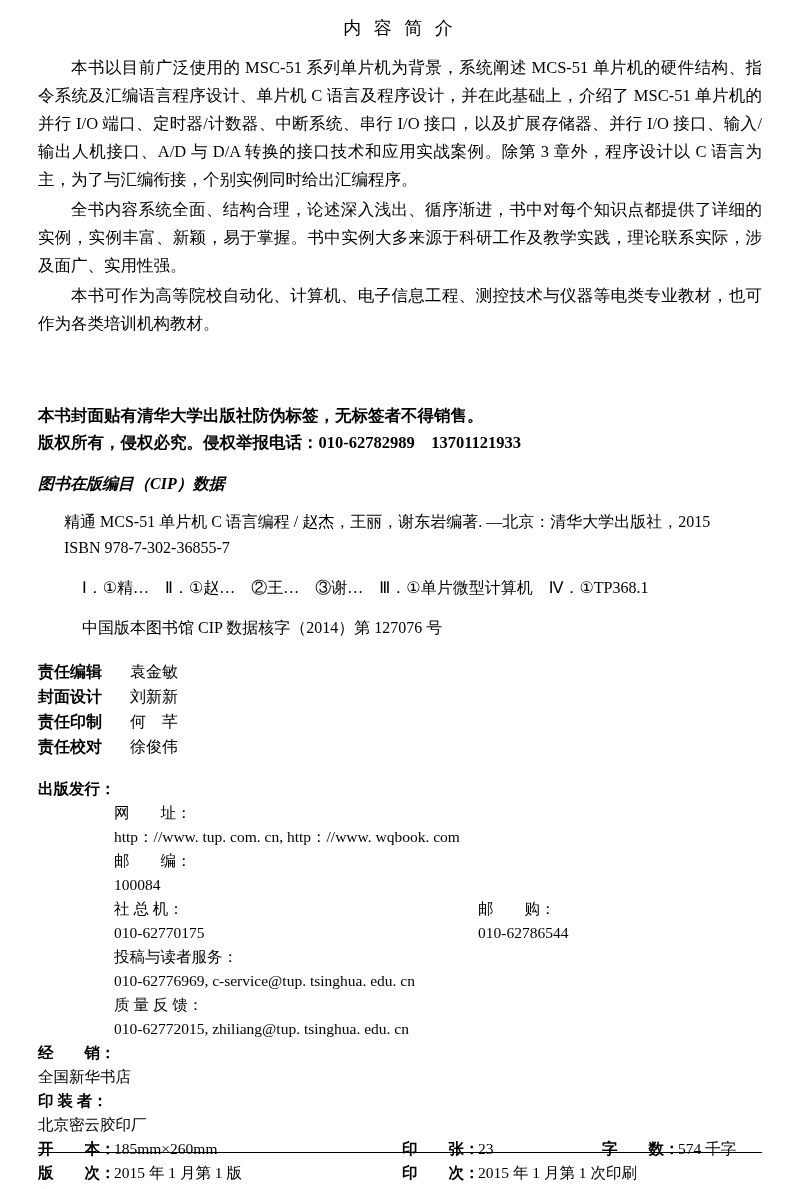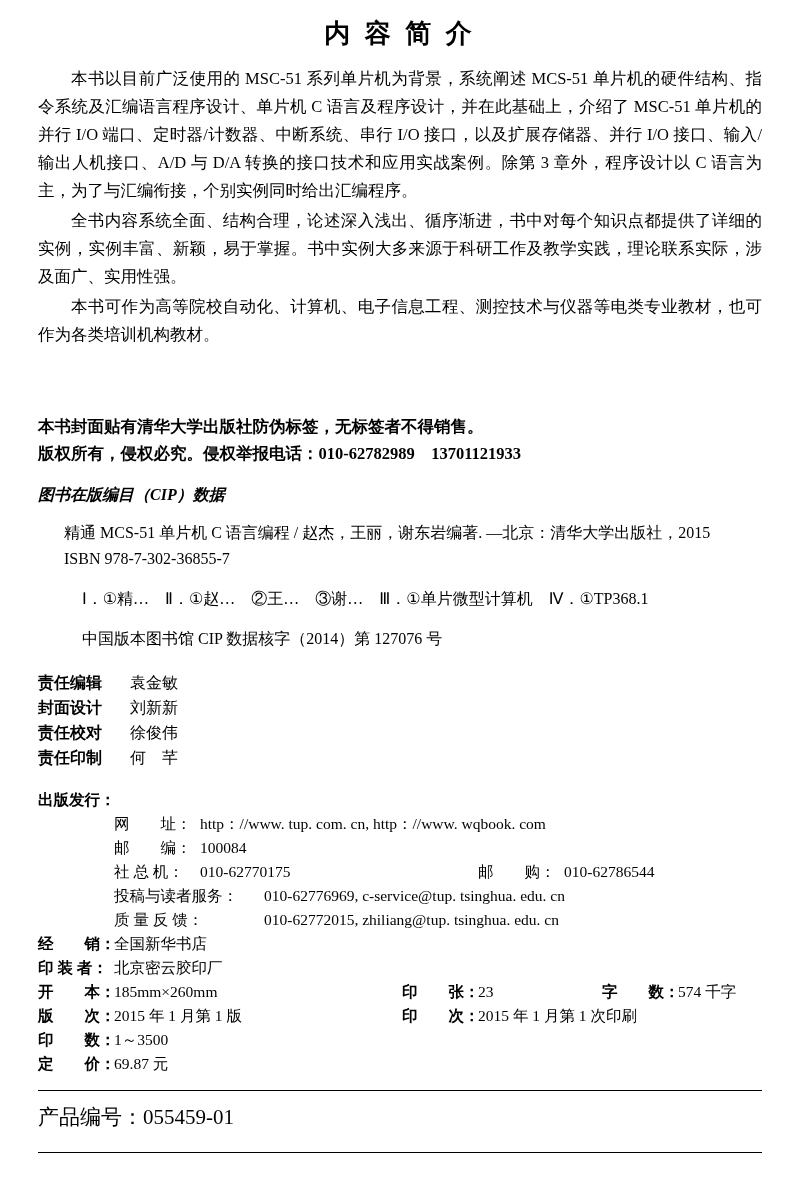--- a/index.html
+++ b/index.html
@@ -17,22 +17,22 @@
   }
   .page {
     width: 800px;
     height: 1189px;
     box-sizing: border-box;
     padding: 10px 38px 0 38px;
     position: relative;
   }
   .title {
     text-align: center;
-    font-size: 26px;
-    font-weight: bold;
+    font-size: 18px;
+    font-weight: normal;
     letter-spacing: 4px;
     margin: 6px 0 14px 0;
     font-family: "Liberation Serif", "DejaVu Serif", serif;
   }
   .para {
     font-size: 16.5px;
     line-height: 28px;
     text-align: justify;
     text-justify: inter-ideograph;
     text-indent: 33px;
@@ -89,36 +89,38 @@
     flex: 1 1 auto;
   }
   .pub {
     margin-top: 18px;
     font-size: 15.5px;
     line-height: 24px;
   }
   .pub-row {
     display: flex;
     align-items: baseline;
+    flex-direction: column;
   }
   .pub-label {
     font-weight: bold;
     white-space: pre;
     flex: 0 0 auto;
   }
   .pub-label.w1 { width: 76px; }
   .pub-value {
     flex: 1 1 auto;
   }
   .pub-indent {
     padding-left: 76px;
   }
   .pub-sub {
     display: flex;
     align-items: baseline;
+    flex-direction: column;
   }
   .pub-sub .k {
     white-space: pre;
     flex: 0 0 auto;
   }
   .pub-sub .k.short { width: 86px; }
   .pub-sub .k.mid { width: 150px; }
   .two-col {
     display: flex;
   }
@@ -190,28 +192,28 @@
       <div class="staff-label">责任编辑</div>
       <div class="staff-sep"></div>
       <div class="staff-value">袁金敏</div>
     </div>
     <div class="staff-row">
       <div class="staff-label">封面设计</div>
       <div class="staff-sep"></div>
       <div class="staff-value">刘新新</div>
     </div>
     <div class="staff-row">
+      <div class="staff-label">责任印制</div>
+      <div class="staff-sep"></div>
+      <div class="staff-value">何　芊</div>
+    </div>
+    <div class="staff-row">
       <div class="staff-label">责任校对</div>
       <div class="staff-sep"></div>
       <div class="staff-value">徐俊伟</div>
-    </div>
-    <div class="staff-row">
-      <div class="staff-label">责任印制</div>
-      <div class="staff-sep"></div>
-      <div class="staff-value">何　芊</div>
     </div>
   </div>
 
   <div class="pub">
 
     <div class="pub-row">
       <div class="pub-label w1">出版发行：</div>
     </div>
 
     <div class="pub-indent">

